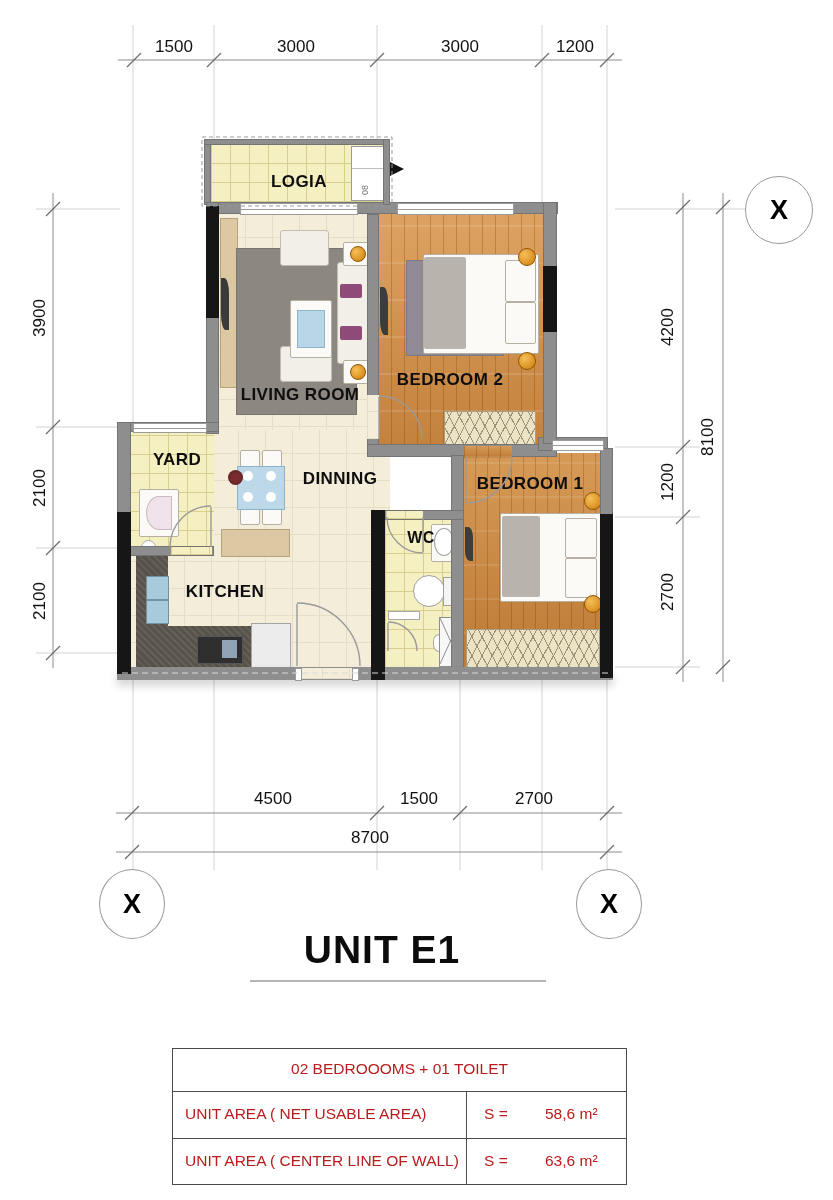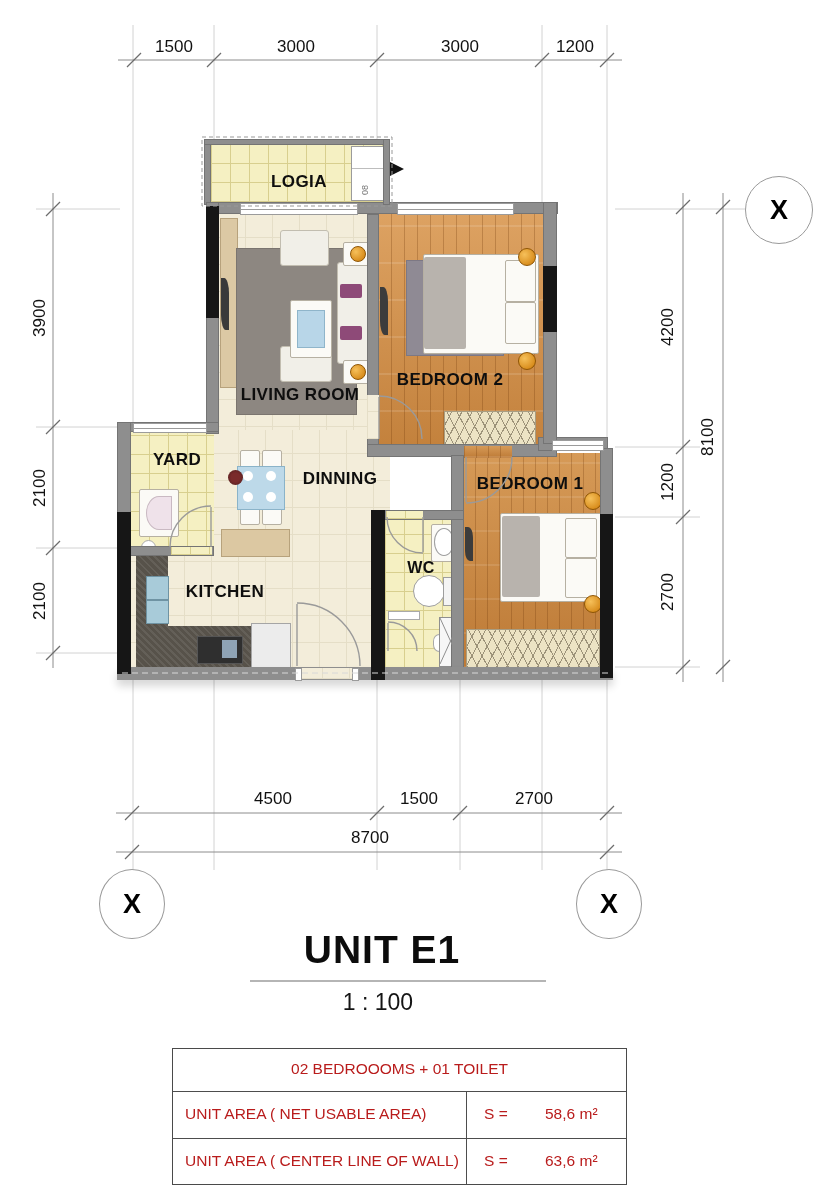--- a/index.html
+++ b/index.html
@@ -186,21 +186,21 @@
   <div class="abs cream" style="left:295px;top:668px;width:62px;height:11px;z-index:9"></div>
   <div class="abs" style="left:295px;top:668px;width:5px;height:11px;background:#fff;border:1px solid #9b9b9b;z-index:10"></div>
   <div class="abs" style="left:352px;top:668px;width:5px;height:11px;background:#fff;border:1px solid #9b9b9b;z-index:10"></div>
 
   <div class="abs rlabel" style="left:299px;top:182px;z-index:11">LOGIA</div>
   <div class="abs rlabel" style="left:300px;top:395px;z-index:11">LIVING ROOM</div>
   <div class="abs rlabel" style="left:450px;top:380px;z-index:11">BEDROOM 2</div>
   <div class="abs rlabel" style="left:177px;top:460px;z-index:11">YARD</div>
   <div class="abs rlabel" style="left:340px;top:479px;z-index:11">DINNING</div>
   <div class="abs rlabel" style="left:225px;top:592px;z-index:11">KITCHEN</div>
-  <div class="abs rlabel" style="left:421px;top:568px;font-size:16px;z-index:11">WC</div>
+  <div class="abs rlabel" style="left:421px;top:538px;font-size:16px;z-index:11">WC</div>
   <div class="abs rlabel" style="left:530px;top:484px;z-index:11">BEDROOM 1</div>
 
   <svg class="layer" width="833" height="1200" style="z-index:12">
 
     <rect x="202" y="137" width="190" height="69" fill="none" stroke="#999" stroke-width="1" stroke-dasharray="4 3"></rect>
 
     <line x1="122" y1="673" x2="608" y2="673" stroke="#d8d8d8" stroke-width="1" stroke-dasharray="6 4"></line>
 
     <line x1="440" y1="618" x2="461" y2="664" stroke="#8f8f8f" stroke-width="1"></line>
     <line x1="461" y1="618" x2="440" y2="664" stroke="#8f8f8f" stroke-width="1"></line>
@@ -278,21 +278,20 @@
     </div>
   <div class="abs gcirc" style="left:99px;top:869px;width:64px;height:68px;z-index:13">
       <span>X</span>
     </div>
   <div class="abs gcirc" style="left:576px;top:869px;width:64px;height:68px;z-index:13">
       <span>X</span>
     </div>
 
   <div class="abs" style="left:232px;top:928px;width:300px;text-align:center;font-size:39px;font-weight:bold;letter-spacing:1px;color:#0c0c0c;z-index:13">UNIT E1</div>
   <div class="abs" style="left:250px;top:980px;width:296px;height:2px;background:#b5b5b5;z-index:13"></div>
-  <div class="abs" style="left:232px;top:989px;width:292px;text-align:center;font-size:23px;color:#141414;z-index:13">1 : 100</div>
 
   <div class="abs" style="left:172px;top:1048px;width:453px;height:135px;border:1.5px solid #4a4a4a;background:#fff;z-index:13">
     <div class="abs tblline" style="left:0;top:42px;width:453px;height:1px"></div>
     <div class="abs tblline" style="left:0;top:89px;width:453px;height:1px"></div>
     <div class="abs tblline" style="left:293px;top:42px;width:1px;height:93px"></div>
     <div class="abs tbltext" style="left:0;top:11px;width:453px;text-align:center">02 BEDROOOMS + 01 TOILET</div>
     <div class="abs tbltext" style="left:12px;top:56px">UNIT AREA ( NET USABLE AREA)</div>
     <div class="abs tbltext" style="left:311px;top:56px">S =</div>
     <div class="abs tbltext" style="left:372px;top:56px">58,6 m²</div>
     <div class="abs tbltext" style="left:12px;top:103px">UNIT AREA ( CENTER LINE OF WALL)</div>

